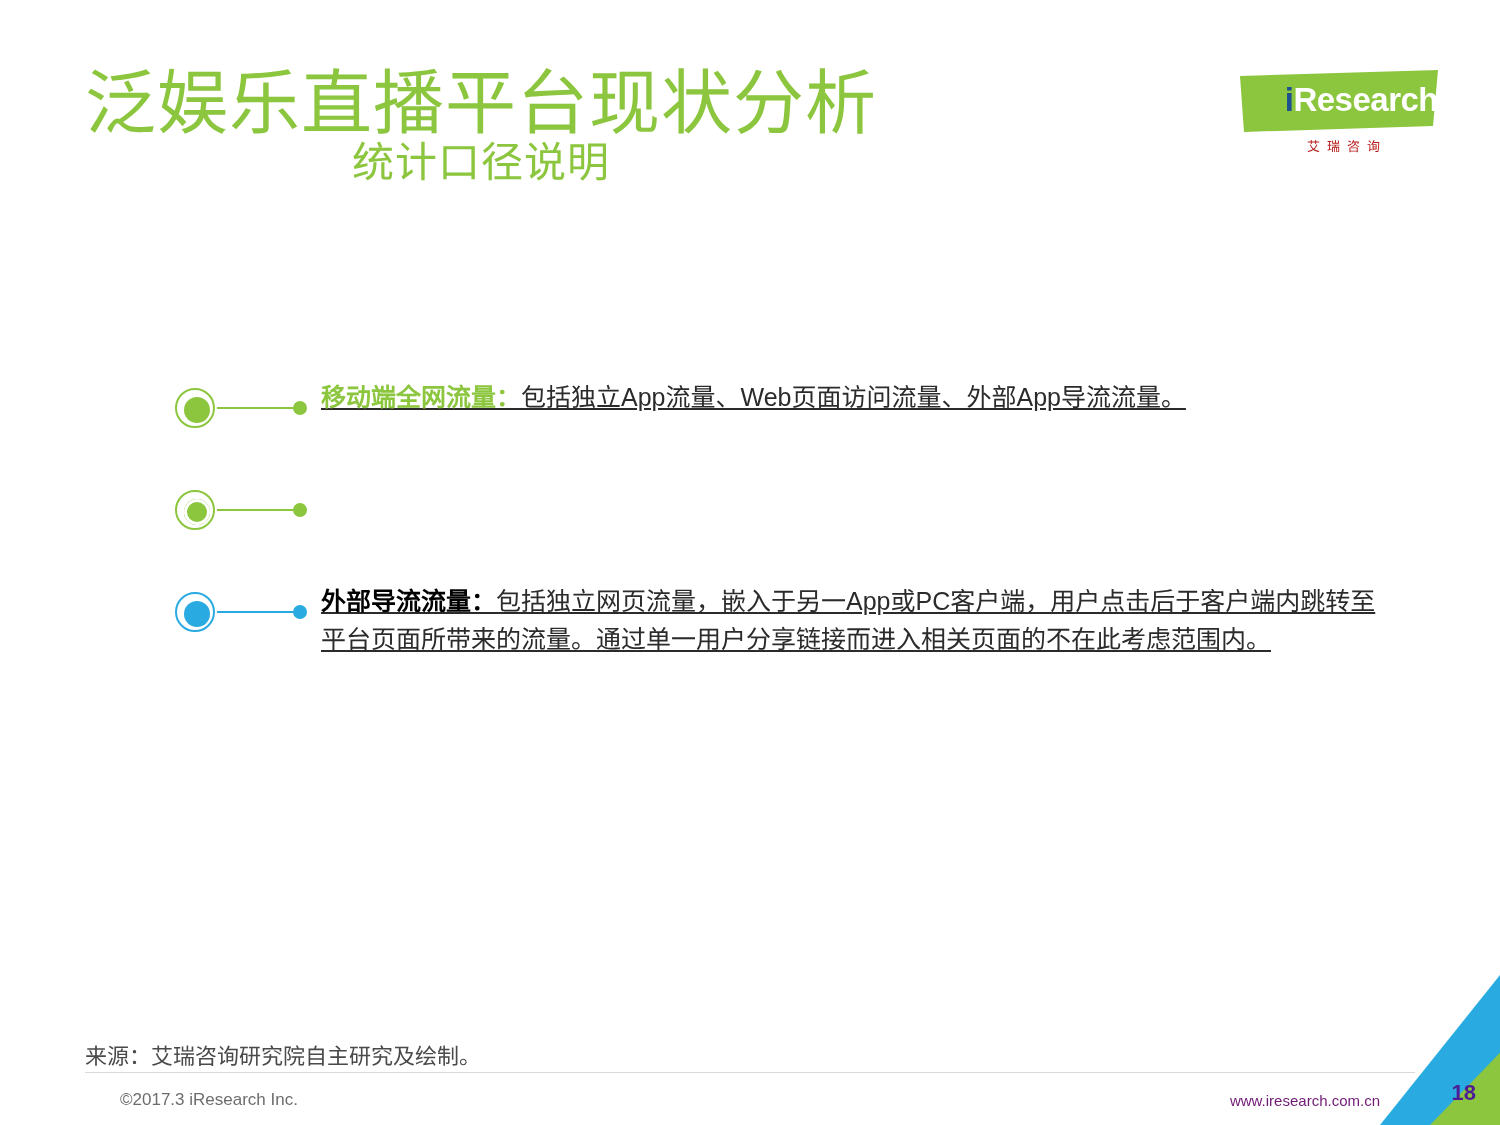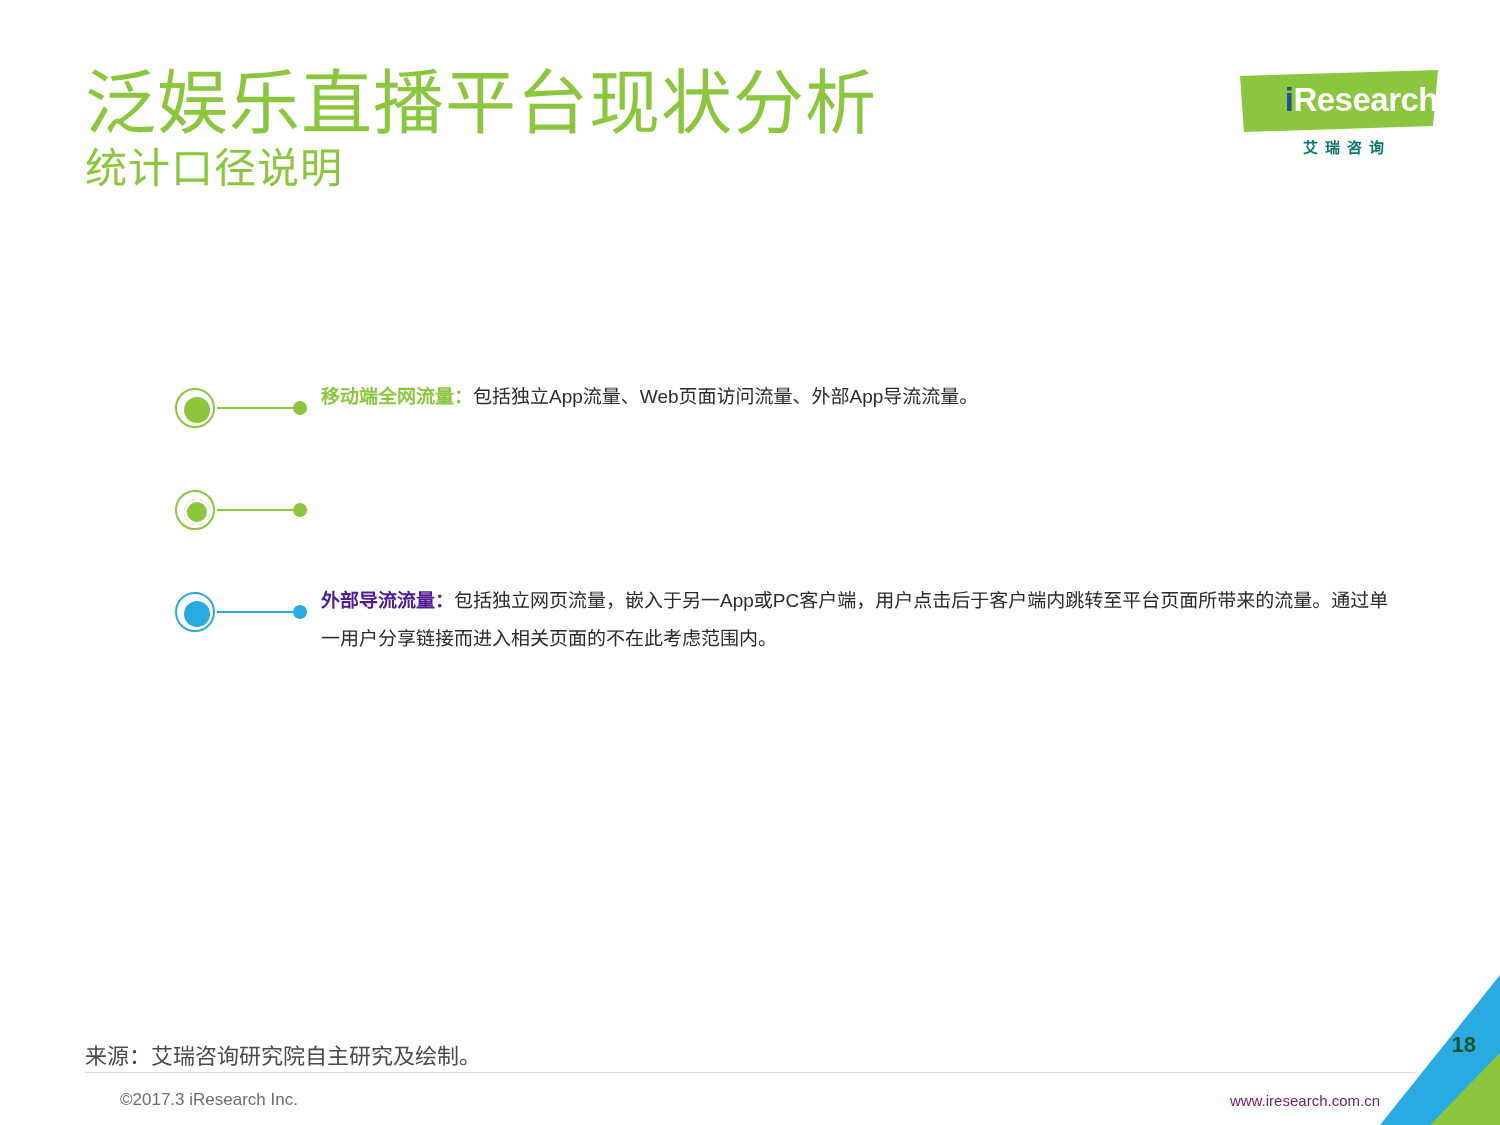--- a/index.html
+++ b/index.html
@@ -31,22 +31,23 @@
     font-weight: normal;
     letter-spacing: 1px;
     white-space: nowrap;
   }
   .title-sub {
     font-size: 42px;
     line-height: 54px;
     color: #8cc63e;
     font-weight: normal;
     letter-spacing: 1px;
-    margin-top: 6px;
+    margin-top: 0;
     white-space: nowrap;
+    text-align: center;
   }
 
   
   .logo-wrap {
     position: absolute;
     right: 60px;
     top: 70px;
     width: 200px;
     height: 110px;
   }
@@ -73,24 +74,24 @@
   }
   .logo-text .i-mark {
     color: #1d4f91;
   }
   .logo-cn {
     position: absolute;
     left: 14px;
     top: 66px;
     width: 186px;
     text-align: center;
-    font-size: 15px;
+    font-size: 13px;
     letter-spacing: 7px;
-    color: #0f766e;
-    font-weight: bold;
+    color: #b91c1c;
+    font-weight: normal;
   }
 
   
   .bullets {
     position: absolute;
     left: 175px;
     top: 378px;
     width: 1220px;
   }
   .bullet-row {
@@ -145,29 +146,30 @@
     top: 13px;
     width: 14px;
     height: 14px;
     border-radius: 50%;
     background: #8cc63e;
   }
   .dot.blue { background: #29abe2; }
 
   .bullet-text {
     margin-left: 146px;
-    font-size: 19px;
+    font-size: 25px;
     line-height: 38px;
     color: #2b2b2b;
+    text-decoration: underline;
   }
   .bullet-label {
     font-weight: bold;
     color: #8cc63e;
   }
-  .bullet-label.blue { color: #4c1d95; }
+  .bullet-label.blue { color: #000000; }
 
   
   .source-line {
     position: absolute;
     left: 85px;
     top: 1038px;
     font-size: 22px;
     color: #4a4a4a;
   }
   .footer-rule {
@@ -189,23 +191,23 @@
   .website {
     position: absolute;
     right: 120px;
     top: 1092px;
     font-size: 15px;
     color: #701a75;
   }
   .page-num {
     position: absolute;
     right: 24px;
-    top: 1032px;
+    top: 1080px;
     font-size: 22px;
-    color: #14532d;
+    color: #4c1d95;
     font-weight: bold;
     z-index: 5;
   }
 
   
   .corner {
     position: absolute;
     right: 0;
     bottom: 0;
     width: 120px;

